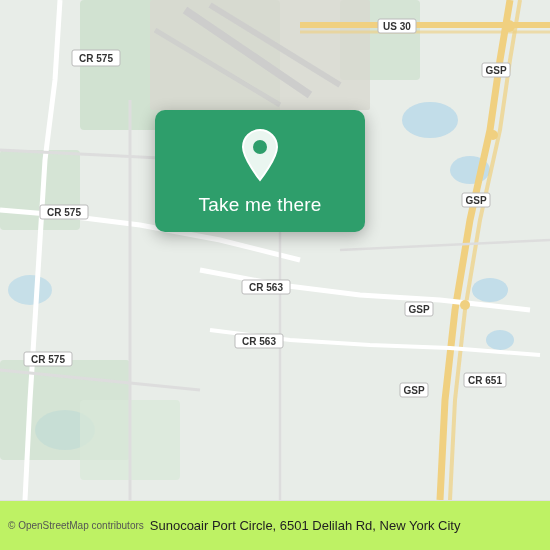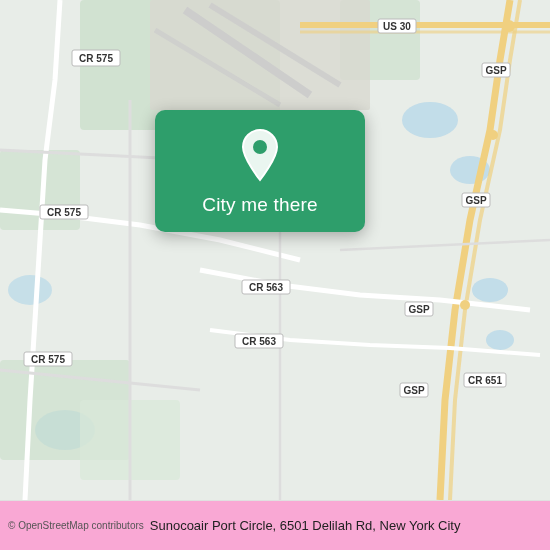--- a/index.html
+++ b/index.html
@@ -55,21 +55,21 @@
       font-weight: 500;
       cursor: pointer;
       padding: 2px 0;
       letter-spacing: 0.01em;
     }
 
     
     #bottom-bar {
       width: 550px;
       height: 50px;
-      background: #f9a8d4;
+      background: #bef264;
       display: flex;
       align-items: center;
       padding: 0 10px 0 8px;
       border-top: 1px solid #e0e0e0;
     }
 
     .osm-logo {
       font-size: 10px;
       color: #555;
       margin-right: 6px;
@@ -193,20 +193,20 @@
 
     <svg class="popup-pin-icon" viewBox="0 0 46 54" fill="none" xmlns="http://www.w3.org/2000/svg">
 
       <path d="M23 2C13.6 2 6 9.6 6 19C6 30.5 23 52 23 52C23 52 40 30.5 40 19C40 9.6 32.4 2 23 2Z" fill="white" opacity="0.9"></path>
 
       <circle cx="23" cy="19" r="7" fill="#2e9e6b"></circle>
 
       <path d="M23 2C13.6 2 6 9.6 6 19C6 30.5 23 52 23 52C23 52 40 30.5 40 19C40 9.6 32.4 2 23 2Z" fill="none" stroke="white" stroke-width="2"></path>
     </svg>
 
-    <button class="popup-btn">City me there</button>
+    <button class="popup-btn">Take me there</button>
   </div>
 </div>
 
 <div id="bottom-bar">
   <span class="osm-logo">© OpenStreetMap contributors</span>
   <span class="address-text">Sunocoair Port Circle, 6501 Delilah Rd, New York City</span>
 </div>
 
 </body></html>

